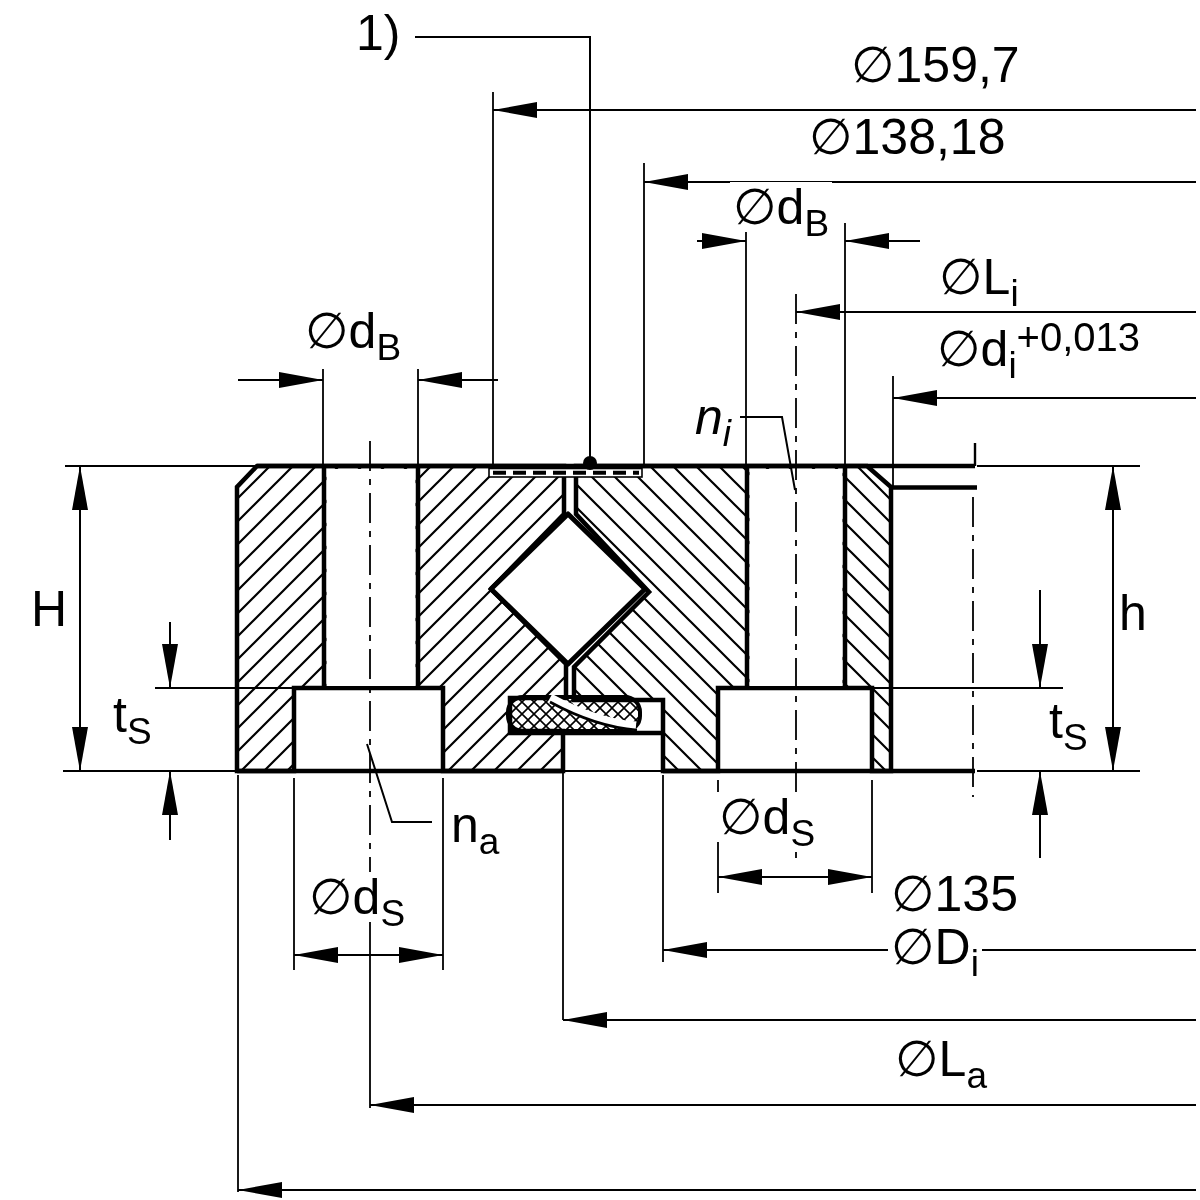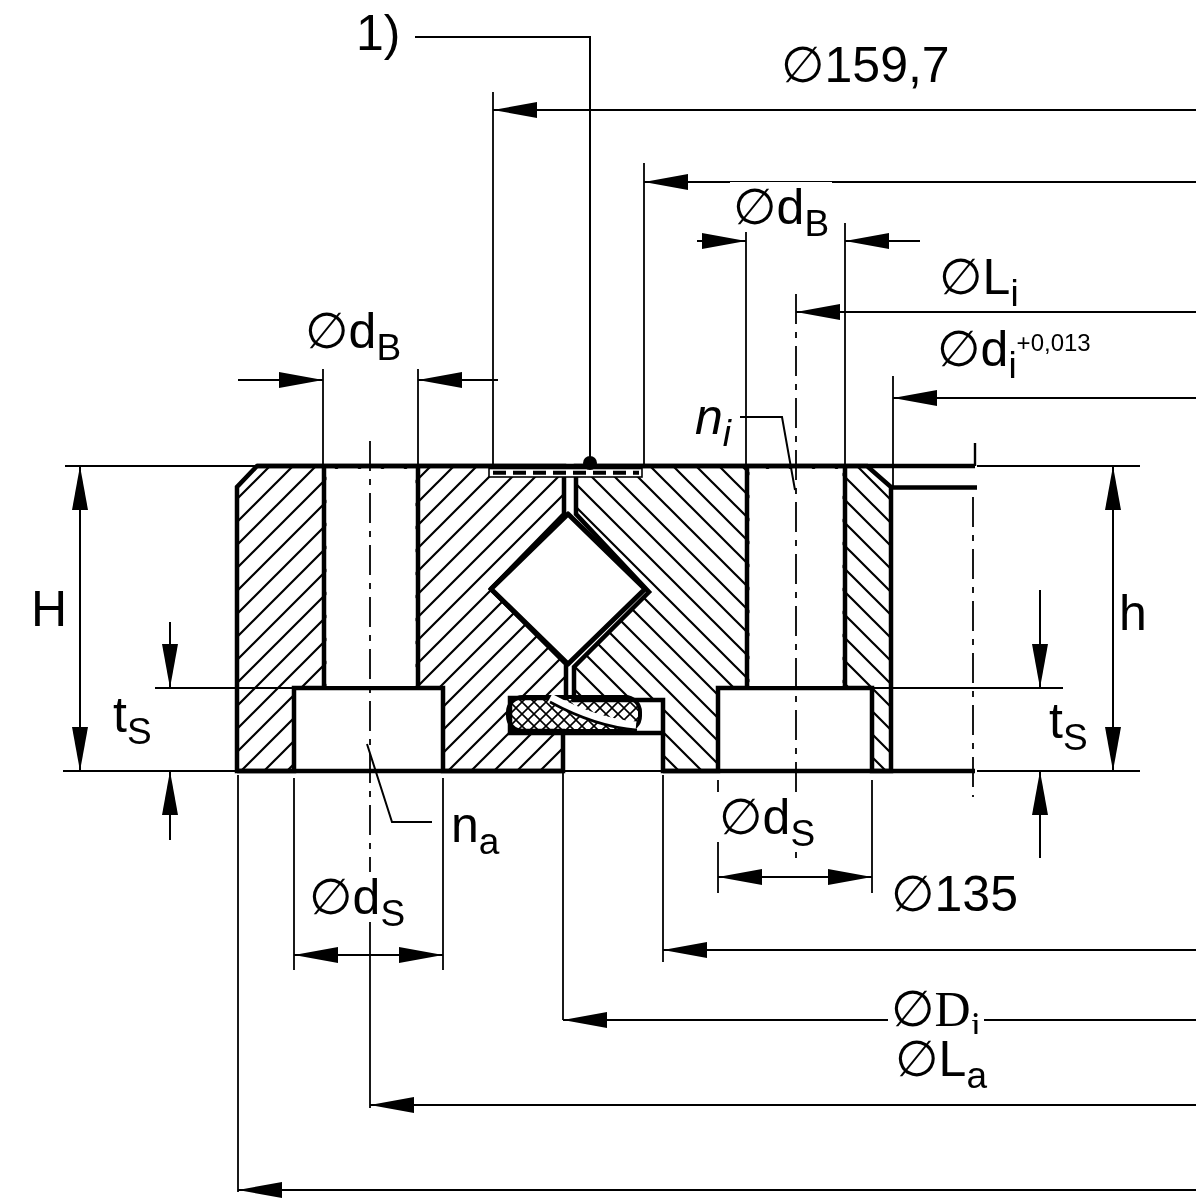--- a/index.html
+++ b/index.html
@@ -2,21 +2,21 @@
 <html><head>
 <meta charset="utf-8">
 <style>
   html,body{margin:0;padding:0;background:#fff;}
   #stage{position:relative;width:1200px;height:1200px;background:#fff;
          font-family:"Liberation Sans","DejaVu Sans",sans-serif;color:#000;overflow:hidden;}
   #drawing{position:absolute;left:0;top:0;}
   .lbl{position:absolute;font-size:50px;line-height:1;white-space:nowrap;
        background:#fff;padding:0 3px;}
   .lbl .sub{font-size:37px;position:relative;top:12px;letter-spacing:0;}
-  .lbl .sup{font-size:24px;position:relative;top:-15px;}
+  .lbl .sup{font-size:40px;position:relative;top:-15px;}
   .lbl .tol{font-size:37px;position:relative;top:10px;margin-left:12px;}
 </style>
 </head>
 <body>
 
 <div id="stage">
 
 <svg id="drawing" width="1200" height="1200" viewBox="0 0 1200 1200">
   <defs>
     <pattern id="hl" width="23" height="23" patternUnits="userSpaceOnUse">
@@ -161,36 +161,37 @@
   <g fill="none" stroke="#000" stroke-width="2">
     <polyline points="415,37 590,37 590,461"></polyline>
     <circle cx="590" cy="463" r="7" fill="#000" stroke="none"></circle>
     <polyline points="740,417 782,417 795,490"></polyline>
     <polyline points="432,822 392,822 367,744"></polyline>
   </g>
 </svg>
 
 <div class="lbl" style="left:353px;top:8px;"><span class="base">1)</span></div>
 
-<div class="lbl" style="left:778px;top:40px;"><span class="base">∅159,7</span></div>
+<div class="lbl" style="left:848px;top:40px;"><span class="base">∅159,7</span></div>
+<div class="lbl" style="left:806px;top:112px;"><span class="base">∅138,18</span></div>
 
 <div class="lbl" style="left:730px;top:182px;"><span class="base">∅d</span><span class="sub">B</span></div>
 <div class="lbl" style="left:936px;top:252px;"><span class="base">∅L</span><span class="sub">i</span></div>
 <div class="lbl" style="left:934px;top:324px;"><span class="base">∅d</span><span class="sub">i</span><span class="sup">+0,013</span></div>
 <div class="lbl" style="left:692px;top:392px;font-style:italic;"><span class="base">n</span><span class="sub">i</span></div>
 
 <div class="lbl" style="left:302px;top:306px;"><span class="base">∅d</span><span class="sub">B</span></div>
 
 <div class="lbl" style="left:28px;top:584px;"><span class="base">H</span></div>
 <div class="lbl" style="left:110px;top:690px;"><span class="base">t</span><span class="sub">S</span></div>
 
 <div class="lbl" style="left:1116px;top:588px;"><span class="base">h</span></div>
 <div class="lbl" style="left:1046px;top:696px;"><span class="base">t</span><span class="sub">S</span></div>
 
 <div class="lbl" style="left:448px;top:800px;"><span class="base">n</span><span class="sub">a</span></div>
 <div class="lbl" style="left:306px;top:872px;"><span class="base">∅d</span><span class="sub">S</span></div>
 <div class="lbl" style="left:716px;top:792px;"><span class="base">∅d</span><span class="sub">S</span></div>
 
 <div class="lbl" style="left:888px;top:869px;"><span class="base">∅135</span></div>
-<div class="lbl" style="left:888px;top:984px;font-family:Liberation Serif, serif;"><span class="base">∅D</span><span class="sub">i</span></div>
+<div class="lbl" style="left:888px;top:922px;"><span class="base">∅D</span><span class="sub">i</span></div>
 <div class="lbl" style="left:892px;top:1034px;text-align:center;"><span class="base">∅L</span><span class="sub">a</span></div>
 
 </div>
 
 </body></html>

